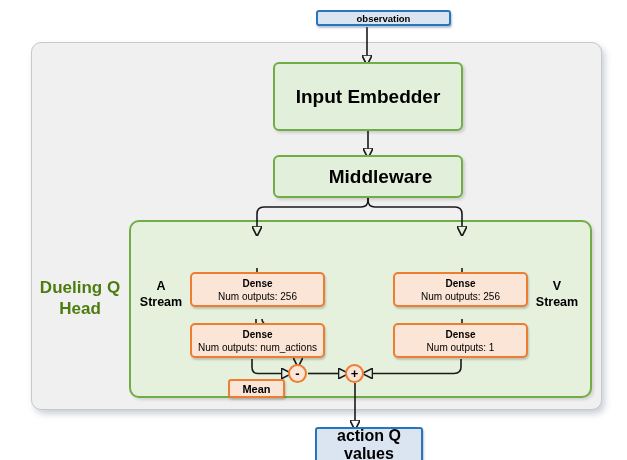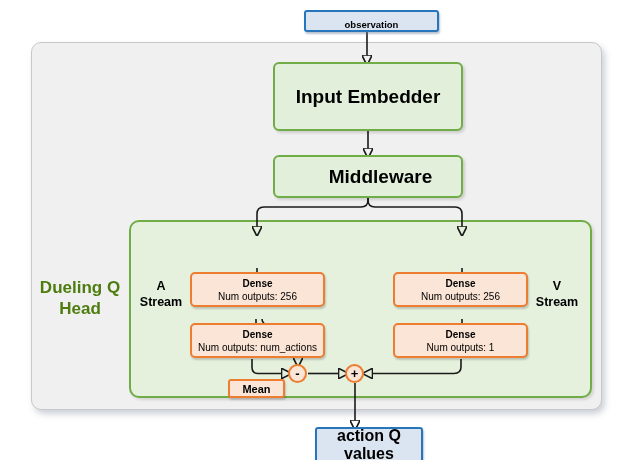--- a/index.html
+++ b/index.html
@@ -64,21 +64,21 @@
     <path d="M462 268 L462 277.5" marker-end="url(#ah)"></path>
     <path d="M256 319 L256 333.5" marker-end="url(#ah)"></path>
     <path d="M262 319 C262 331 298 330 298 344 L298 357.5" marker-end="url(#ah)"></path>
     <path d="M462 319 L462 333.5" marker-end="url(#ah)"></path>
     <path d="M252 359 L252 367 Q252 373.5 258 373.5 L282 373.5" marker-end="url(#ah)"></path>
     <path d="M308 373.5 L339 373.5" marker-end="url(#ah)"></path>
     <path d="M461 359 L461 367 Q461 373.5 454 373.5 L372 373.5" marker-end="url(#ah)"></path>
     <path d="M355 383 L355 420.5" marker-end="url(#ah)"></path>
   </svg>
 
-  <div class="abs box box-blue" style="left:304px;top:10px;width:135px;height:22px;justify-content:flex-end;">
+  <div class="abs box box-blue" style="left:316px;top:10px;width:135px;height:16px;justify-content:flex-end;">
     <span>observation</span>
   </div>
 
   <div class="abs box box-green" style="left:273px;top:62px;width:190px;height:69px;">
     <span>Input Embedder</span>
   </div>
 
   <div class="abs box box-green" style="left:273px;top:155px;width:190px;height:43px;padding-left:25px;">
     <span>Middleware</span>
   </div>

